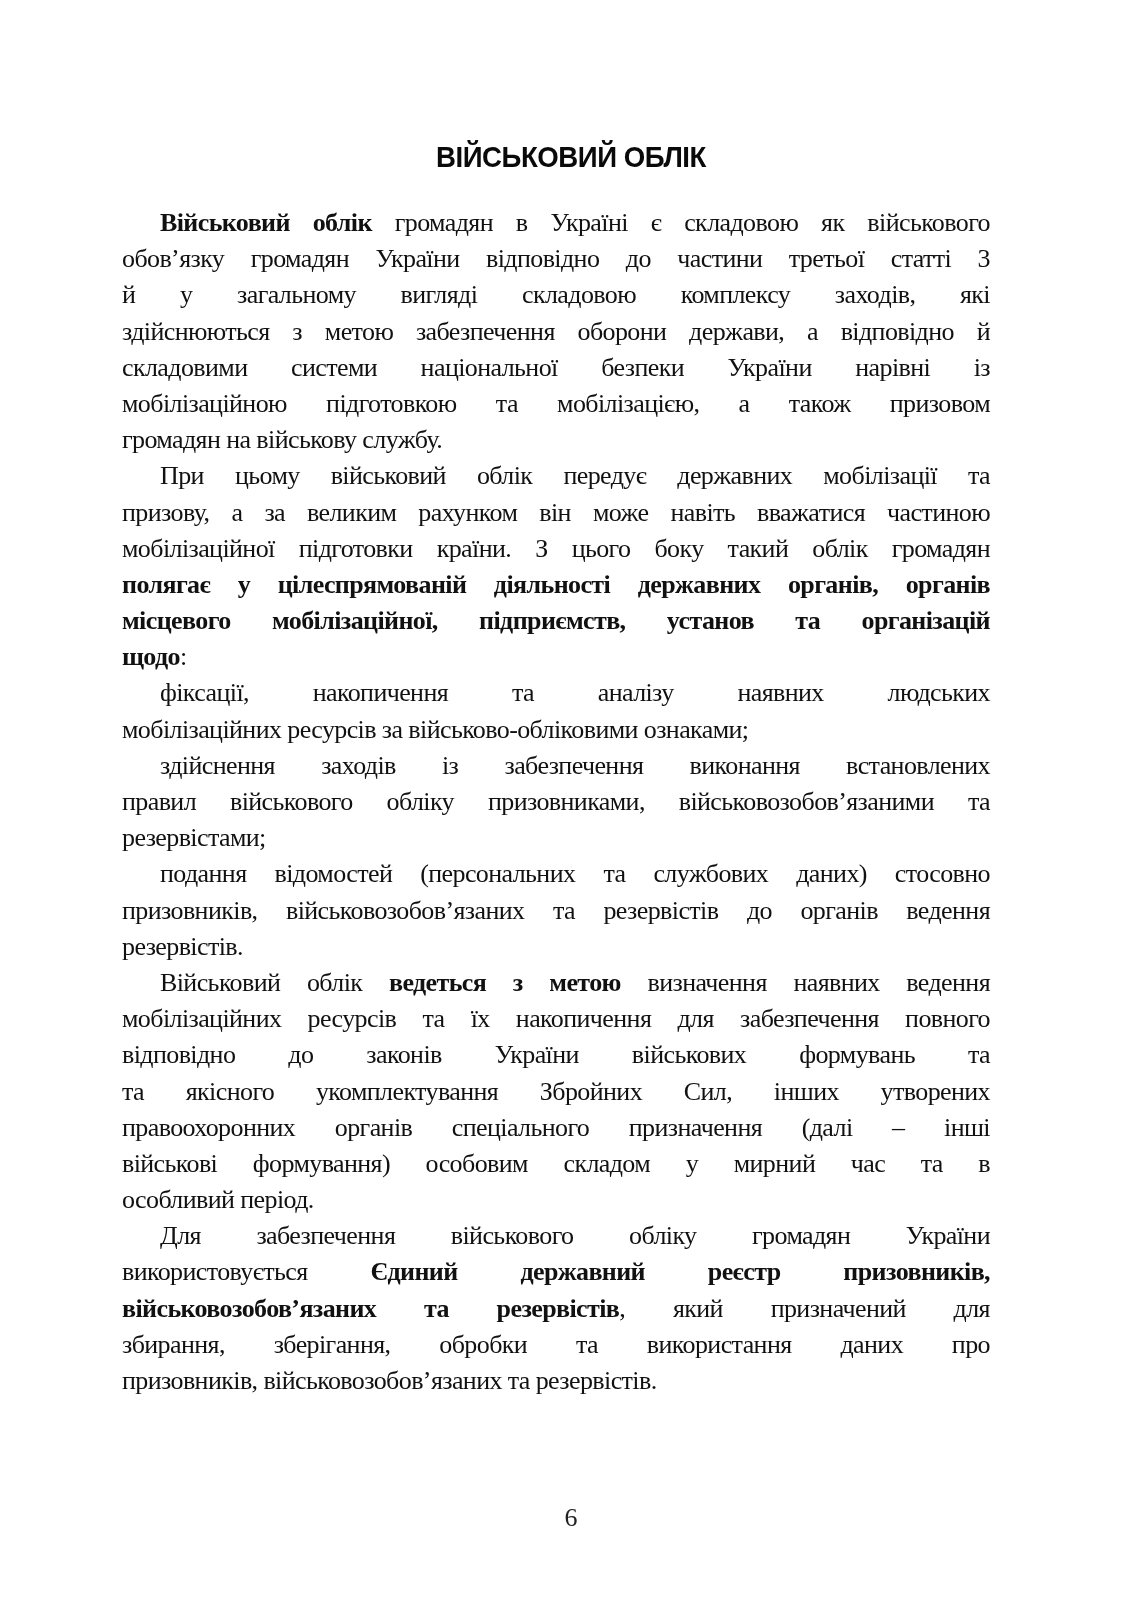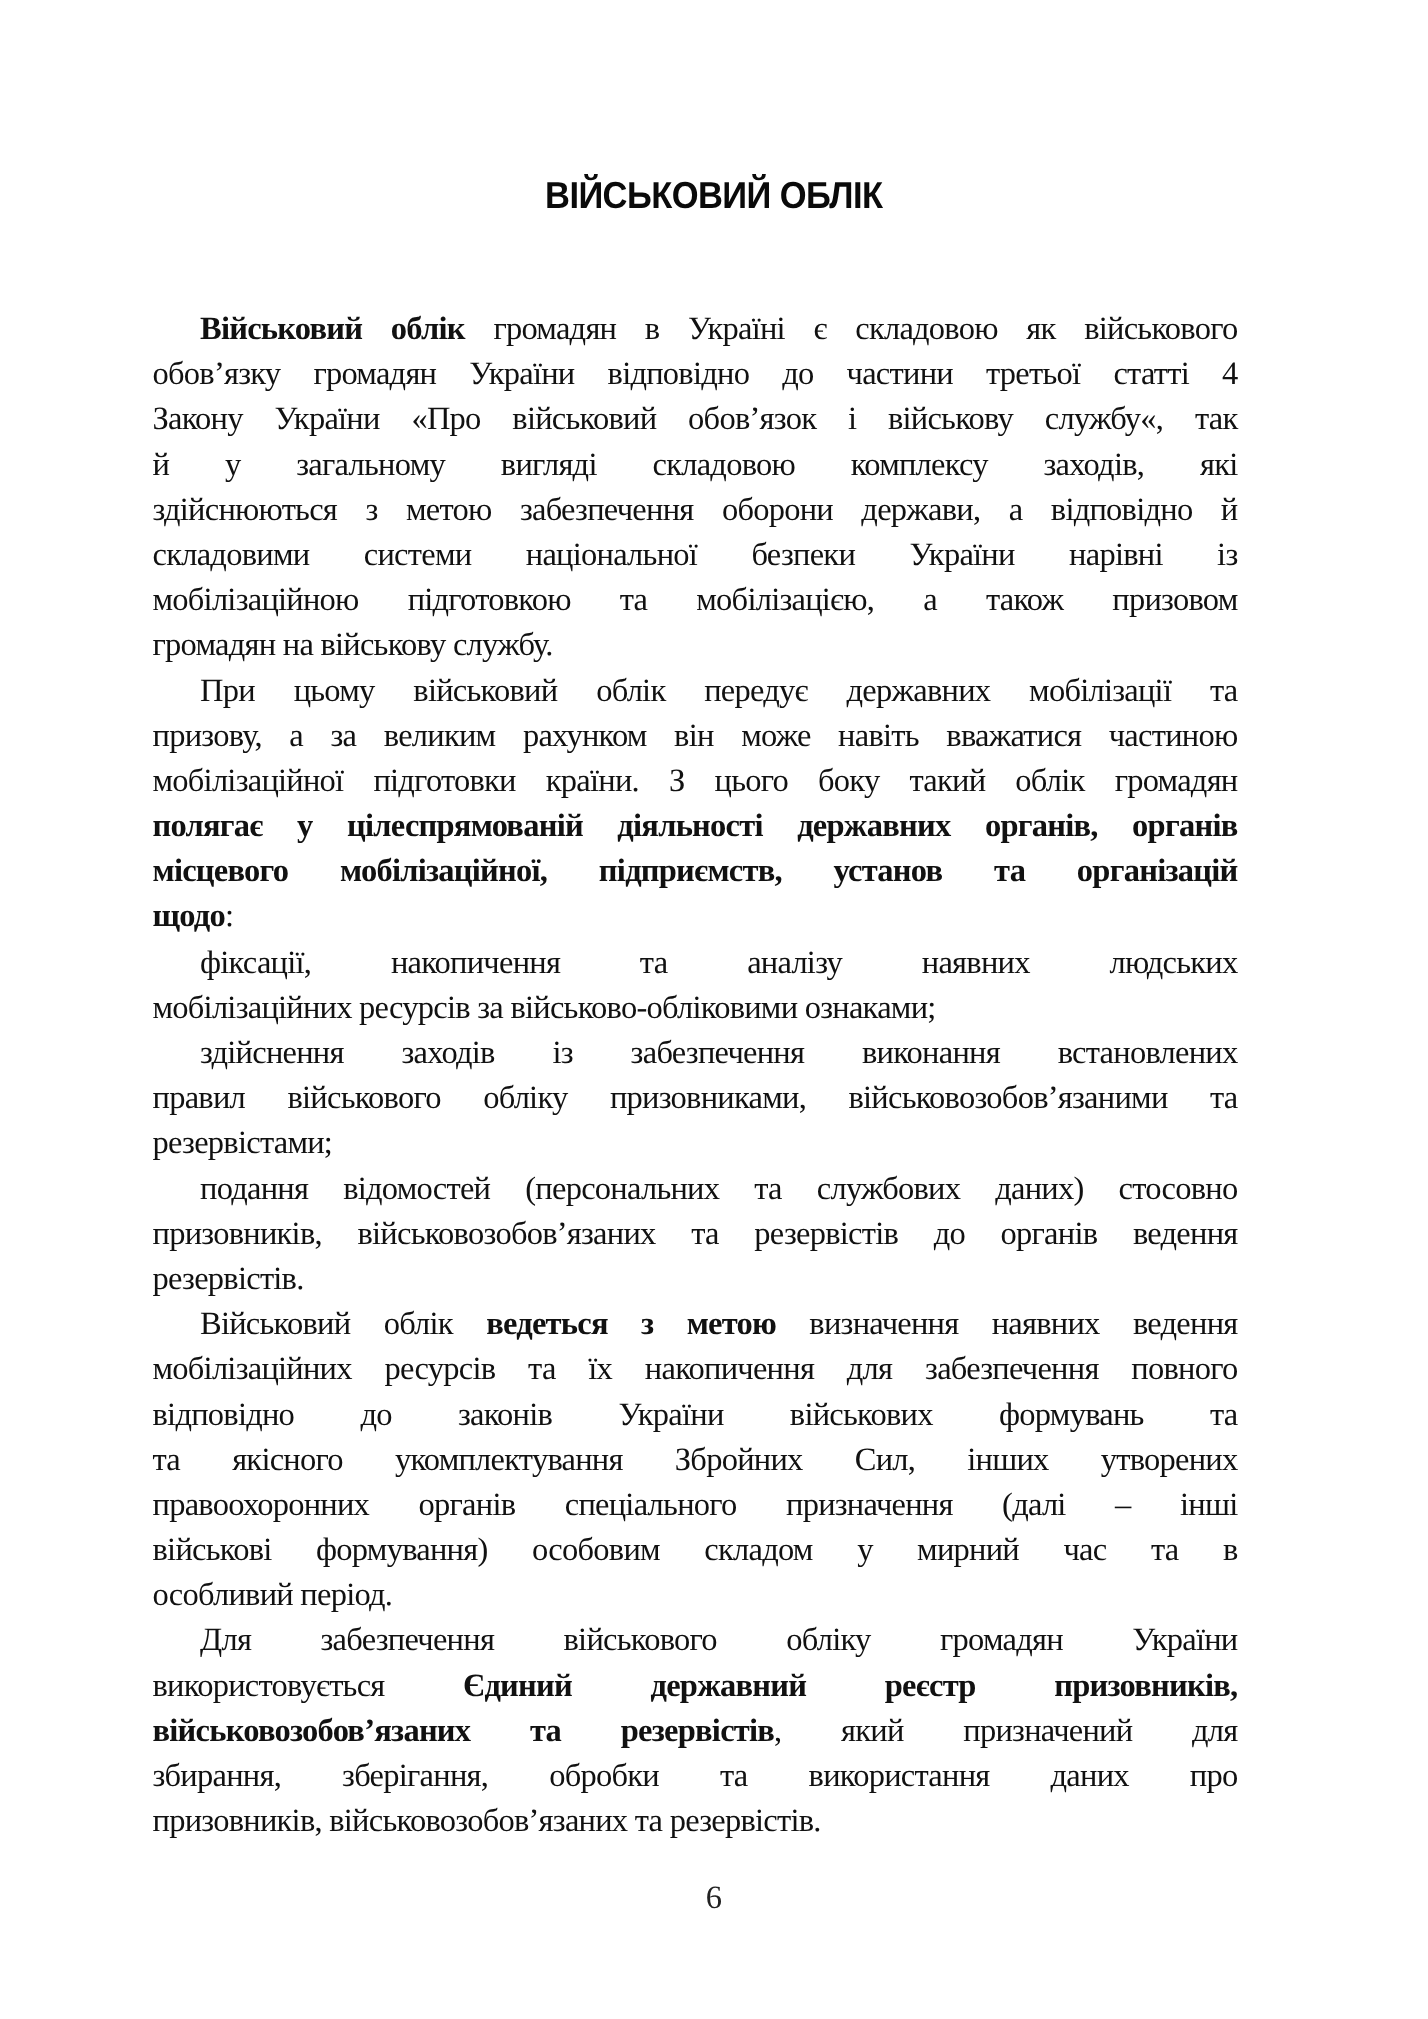--- a/index.html
+++ b/index.html
@@ -34,21 +34,20 @@
       letter-spacing: -0.5px;
       transform: scaleX(0.92);
       transform-origin: center;
       color: #0a0a0a;
     }
     .body-text {
       position: absolute;
       left: 122px;
       top: 205px;
       width: 868px;
-      margin-top: 40px;
     }
     .line {
       height: 36.2px;
       line-height: 36.2px;
       font-size: 26px;
       white-space: nowrap;
       text-align: justify;
       text-align-last: justify;
       letter-spacing: -0.6px;
     }
@@ -72,22 +71,21 @@
       color: #222;
     }
   </style>
 </head>
 <body>
 
 <div class="page">
   <div class="title">ВІЙСЬКОВИЙ ОБЛІК</div>
   <div class="body-text" id="body-text">
       <div class="line indent"><b>Військовий облік</b><span> громадян в Україні є складовою як військового</span></div>
-      <div class="line"><span>обов’язку громадян України відповідно до частини третьої статті 4</span></div>
-      <div class="line"><span>Закону України «Про військовий обов’язок і військову службу«, так</span></div>
+      <div class="line"><span>обов’язку громадян України відповідно до частини третьої статті 3</span></div>
       <div class="line"><span>й у загальному вигляді складовою комплексу заходів, які</span></div>
       <div class="line"><span>здійснюються з метою забезпечення оборони держави, а відповідно й</span></div>
       <div class="line"><span>складовими системи національної безпеки України нарівні із</span></div>
       <div class="line"><span>мобілізаційною підготовкою та мобілізацією, а також призовом</span></div>
       <div class="line last"><span>громадян на військову службу.</span></div>
       <div class="line indent"><span>При цьому військовий облік передує державних мобілізації та</span></div>
       <div class="line"><span>призову, а за великим рахунком він може навіть вважатися частиною</span></div>
       <div class="line"><span>мобілізаційної підготовки країни. З цього боку такий облік громадян</span></div>
       <div class="line"><b>полягає у цілеспрямованій діяльності державних органів, органів</b></div>
       <div class="line"><b>місцевого мобілізаційної, підприємств, установ та організацій</b></div>

